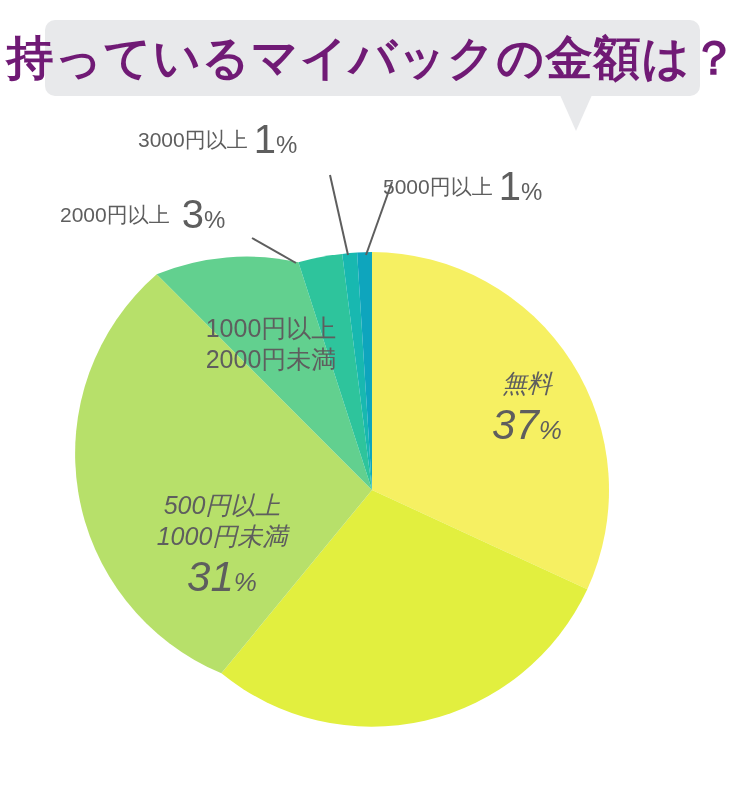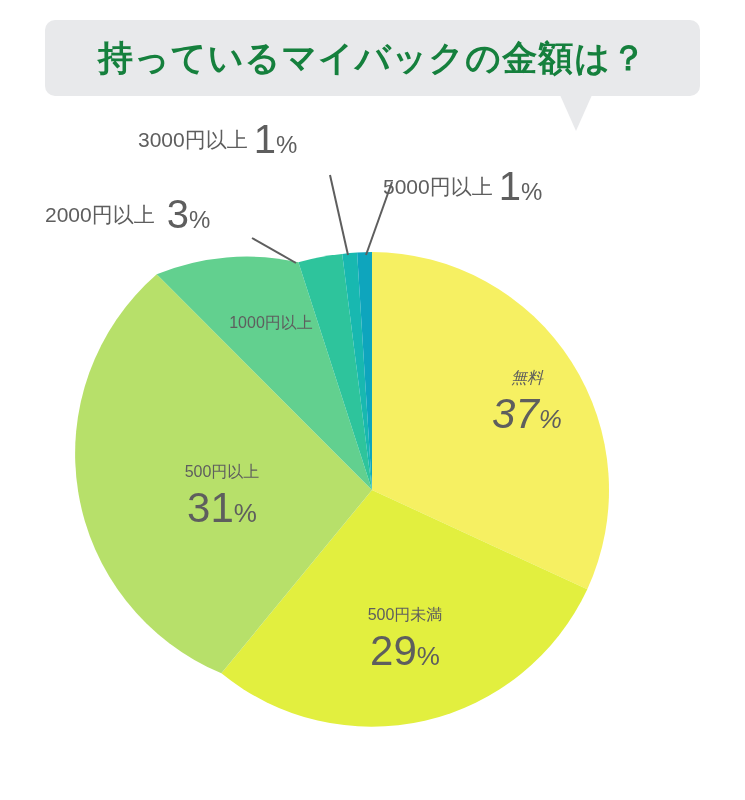--- a/index.html
+++ b/index.html
@@ -24,23 +24,23 @@
     width: 655px;
     height: 76px;
     background: #e8e9eb;
     border-radius: 10px;
     display: flex;
     align-items: center;
     justify-content: center;
     box-sizing: border-box;
   }
   #title-text {
-    font-size: 35px;
+    font-size: 47px;
     font-weight: bold;
-    color: #15803d;
+    color: #701a75;
     letter-spacing: 1px;
     white-space: nowrap;
   }
   #title-tail {
     position: absolute;
     left: 560px;
     top: 95px;
     width: 0;
     height: 0;
     border-left: 16px solid transparent;
@@ -64,21 +64,21 @@
 
   
   .label {
     position: absolute;
     text-align: center;
     line-height: 1.22;
     white-space: nowrap;
   }
   .label .lab-line {
     display: block;
-    font-size: 16px;
+    font-size: 25px;
     color: #5e5e5e;
   }
   .label .pct {
     display: block;
     color: #5e5e5e;
     font-weight: normal;
   }
   .label .pct .num {
     font-size: 42px;
     letter-spacing: 0px;
@@ -103,23 +103,23 @@
   .label.inline .pct .num {
     font-size: 40px;
   }
   .label.inline .pct .sym {
     font-size: 24px;
   }
 
   
   #label-free        { left: 452px; top: 268px; width: 150px; font-style: italic; }
   #label-under500    { left: 310px; top: 505px; width: 190px; }
-  #label-500to1000   { left: 122px; top: 362px; width: 200px; }
+  #label-500to1000   { left: 122px; top: 390px; width: 200px; font-style: italic; }
   #label-1000to2000  { left: 176px; top: 213px; width: 190px; }
-  #label-2000to3000  { left: 45px;  top: 90px; gap: 12px; }
+  #label-2000to3000  { left: 60px;  top: 90px; gap: 12px; }
   #label-3000to5000  { left: 138px; top: 15px; justify-content: flex-end; }
   #label-5000to10000 { left: 383px; top: 62px; }
 
   
   #leader-svg {
     position: absolute;
     left: 0;
     top: 0;
     pointer-events: none;
   }
@@ -157,36 +157,32 @@
     <line x1="392" y1="82" x2="366" y2="155" stroke="#5e5e5e" stroke-width="2"></line>
   </svg>
 
   <div class="label" id="label-free">
     <span class="lab-line">無料</span>
     <span class="pct">
       <span class="num">37</span><span class="sym">%</span>
     </span>
   </div>
 
-  <div class="label" id="label-under500">
-    <span class="lab-line">500円未満</span>
-    <span class="pct">
-      <span class="num">29</span><span class="sym">%</span>
-    </span>
-  </div>
 
   <div class="label" id="label-500to1000">
     <span class="lab-line">500円以上</span>
+    <span class="lab-line">1000円未満</span>
     <span class="pct">
       <span class="num">31</span><span class="sym">%</span>
     </span>
   </div>
 
   <div class="label" id="label-1000to2000">
     <span class="lab-line">1000円以上</span>
+    <span class="lab-line">2000円未満</span>
   </div>
 
   <div class="label inline" id="label-2000to3000">
     <span class="txtblock">
       <span class="lab-line">2000円以上</span>
     </span>
     <span class="pct">
       <span class="num">3</span><span class="sym">%</span>
     </span>
   </div>

